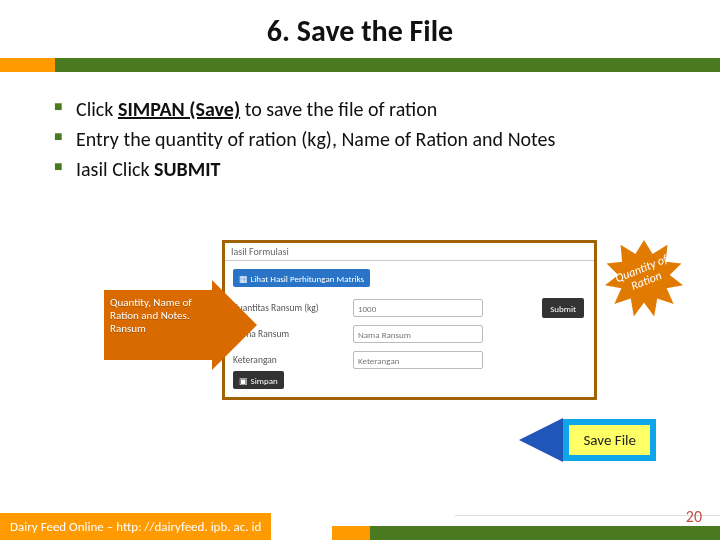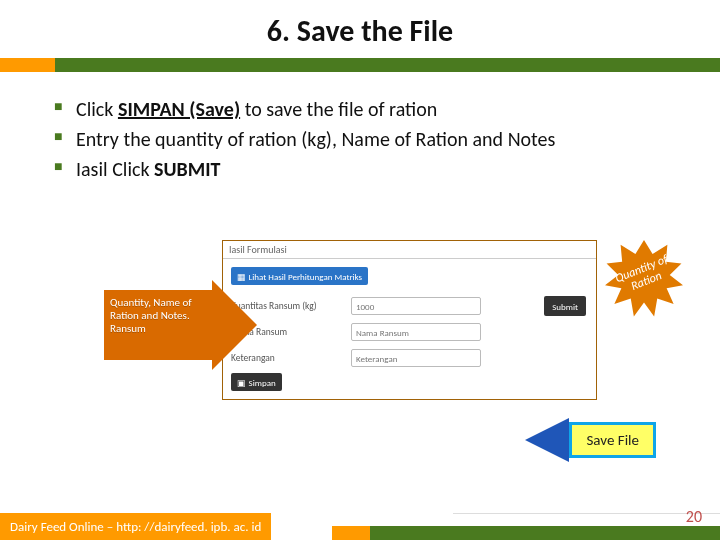--- a/index.html
+++ b/index.html
@@ -6,37 +6,37 @@
   body{font-family:Calibri,Arial,sans-serif;width:720px;height:540px;position:relative;background:#fff;overflow:hidden;}
   .slide-title{font-size:30px;font-weight:700;text-align:center;margin-top:12px;color:#111;}
   .title-bar{position:absolute;top:58px;left:0;right:0;height:14px;display:flex;}
   .title-bar .seg1{width:55px;background:#ff9a00;}
   .title-bar .seg2{flex:1;background:#4a7a1f;}
   .bullets{position:absolute;top:96px;left:54px;right:48px;font-size:20px;color:#111;line-height:1.3;}
   .bullets li{list-style:none;position:relative;margin-bottom:4px;padding-left:22px;}
   .bullets li::before{content:'■';position:absolute;left:0;top:2px;font-size:14px;color:#4a7a1f;}
   .b{font-weight:700;}
   .u{text-decoration:underline;}
-  .screenshot{position:absolute;top:240px;left:222px;width:375px;height:160px;border:1px solid #a16207;background:#fff;}
+  .screenshot{position:absolute;top:240px;left:222px;width:375px;height:160px;border:3px solid #a16207;background:#fff;}
   .ss-hdr{height:18px;border-bottom:1px solid #ccc;font-size:10px;color:#666;padding:2px 6px;}
   .matbtn{position:absolute;top:26px;left:8px;height:18px;background:#2a74c7;color:#fff;font-size:9px;border-radius:2px;padding:3px 6px;display:flex;align-items:center;}
   .formrow{position:absolute;left:8px;display:flex;align-items:center;font-size:9.5px;color:#555;}
   .formrow .lbl{width:120px;}
   .formrow .inp{width:130px;height:18px;border:1px solid #bbb;border-radius:2px;padding:0 4px;font-size:9px;color:#777;display:flex;align-items:center;background:#fff;}
   .submitbtn{position:absolute;top:55px;right:10px;height:20px;background:#333;color:#fff;font-size:9px;border-radius:2px;padding:3px 8px;display:flex;align-items:center;}
   .simpanbtn{position:absolute;bottom:8px;left:8px;height:18px;background:#333;color:#fff;font-size:9px;border-radius:2px;padding:3px 6px;display:flex;align-items:center;}
   .left-arrow{position:absolute;top:280px;left:104px;width:155px;height:90px;}
   .la-body{position:absolute;left:0;top:10px;width:110px;height:70px;background:#d96a00;padding:6px 6px;font-size:11px;color:#fff;line-height:1.2;text-shadow:0 1px 0 rgba(0,0,0,.25);}
   .la-head{position:absolute;left:108px;top:0;width:0;height:0;border-top:45px solid transparent;border-bottom:45px solid transparent;border-left:45px solid #d96a00;}
   .burst{position:absolute;top:240px;right:32px;width:88px;height:78px;}
   .burst svg{width:100%;height:100%;}
   .burst-text{position:absolute;top:22px;left:0;right:0;text-align:center;font-size:12px;color:#fff;line-height:1.1;font-style:italic;transform:rotate(-22deg);}
   .save-box{position:absolute;bottom:78px;right:64px;display:flex;align-items:center;}
   .save-arrow{width:0;height:0;border-top:22px solid transparent;border-bottom:22px solid transparent;border-right:44px solid #1f56b8;}
-  .save-label{background:#ffff66;border:3px solid #0ea5e9;padding:6px 14px;font-size:15px;color:#222;}
+  .save-label{background:#ffff66;border:6px solid #0ea5e9;padding:6px 14px;font-size:15px;color:#222;}
   .footer{position:absolute;bottom:0;left:0;right:0;height:32px;}
   .foot-tag{position:absolute;left:0;bottom:0;background:#ff9a00;color:#fff;font-size:13px;padding:6px 10px;}
   .foot-bar{position:absolute;right:0;bottom:0;height:14px;width:350px;background:#4a7a1f;}
   .foot-edge{position:absolute;right:350px;bottom:0;height:14px;width:38px;background:#ff9a00;}
   .page-num{position:absolute;right:18px;bottom:14px;font-size:16px;color:#c0504d;}
   .hr1{position:absolute;top:272px;left:230px;width:360px;height:1px;background:#ddd;}
 </style>
 </head>
 <body>
 

